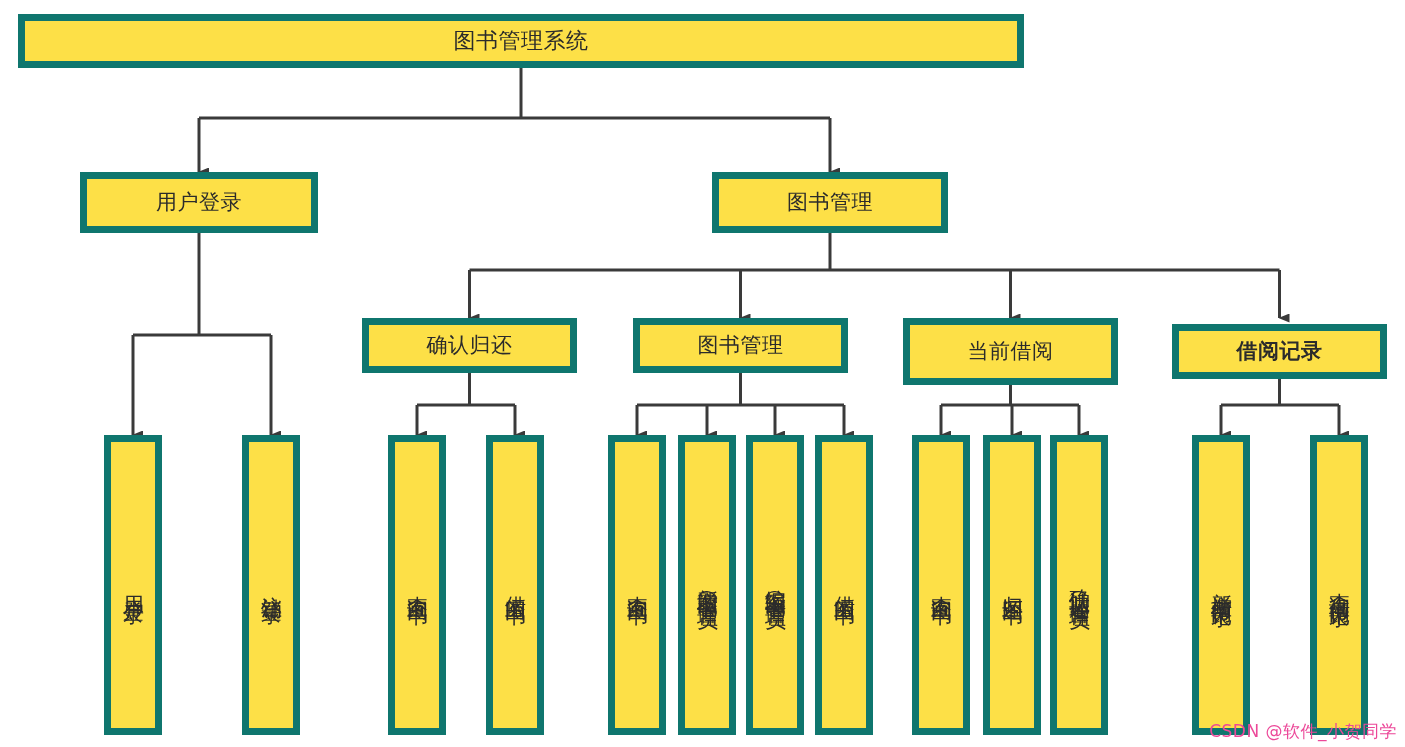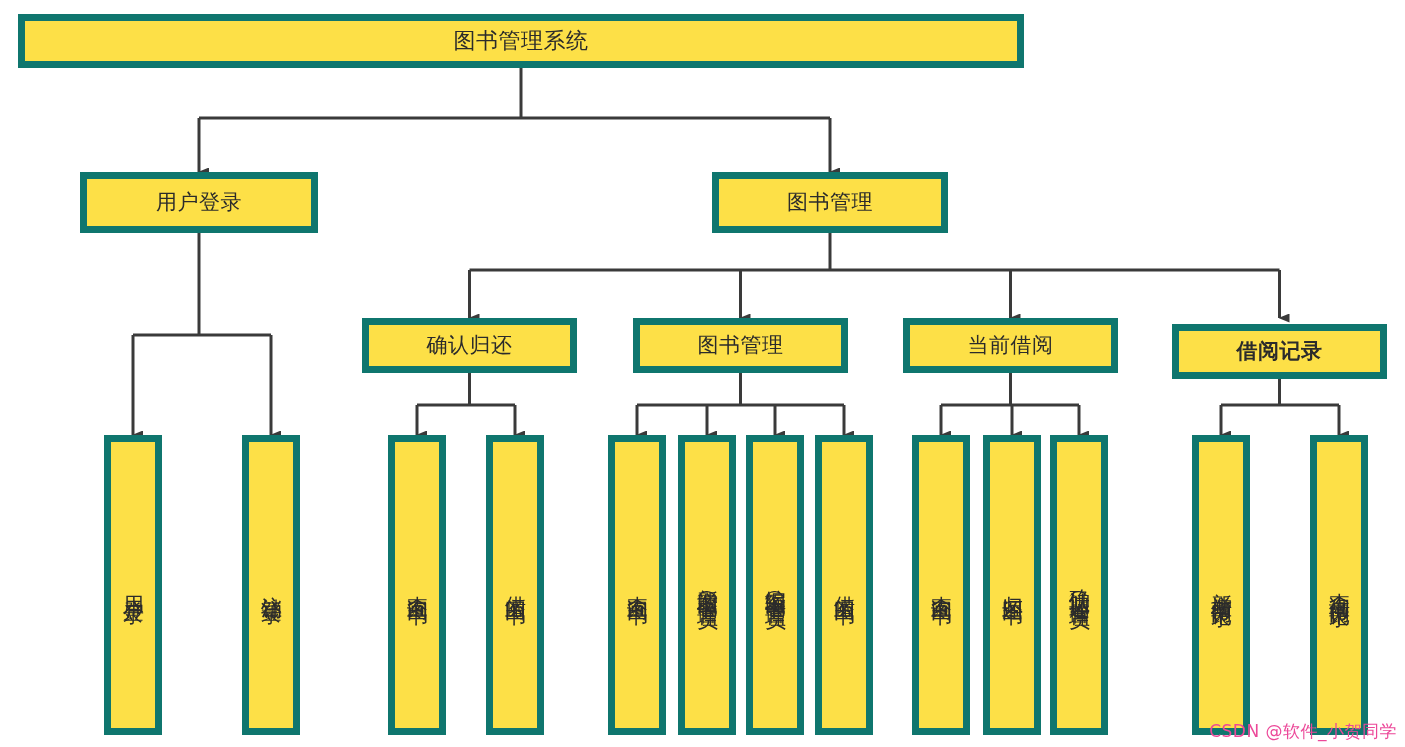--- a/index.html
+++ b/index.html
@@ -125,21 +125,21 @@
       </div>
       <div class="node horizontal" style="left: 712px; top: 172px; width: 236px; height: 61px;">
         <span class="node-label">图书管理</span>
       </div>
       <div class="node horizontal" style="left: 362px; top: 318px; width: 215px; height: 55px;">
         <span class="node-label">确认归还</span>
       </div>
       <div class="node horizontal" style="left: 633px; top: 318px; width: 215px; height: 55px;">
         <span class="node-label">图书管理</span>
       </div>
-      <div class="node horizontal" style="left: 903px; top: 318px; width: 215px; height: 55px;">
+      <div class="node horizontal" style="left: 903px; top: 318px; width: 215px; height: 67px;">
         <span class="node-label">当前借阅</span>
       </div>
       <div class="node horizontal" style="left: 1172px; top: 324px; width: 215px; height: 55px; font-weight: bold;">
         <span class="node-label">借阅记录</span>
       </div>
       <div class="node vertical" style="left: 104px; top: 435px; width: 58px; height: 300px;">
         <span class="node-label">用户登录</span>
       </div>
       <div class="node vertical" style="left: 242px; top: 435px; width: 58px; height: 300px;">
         <span class="node-label">注销登录</span>

